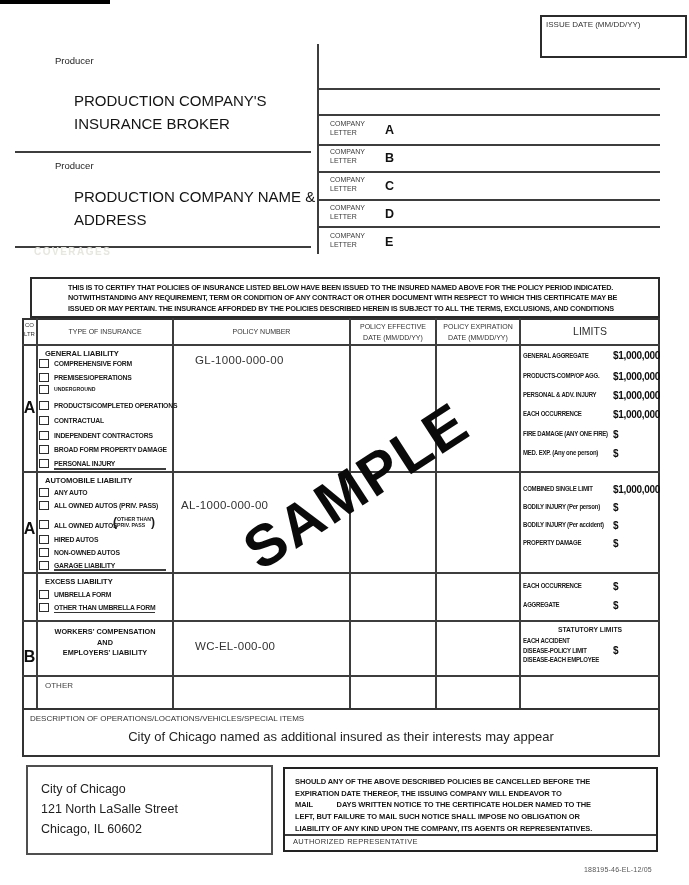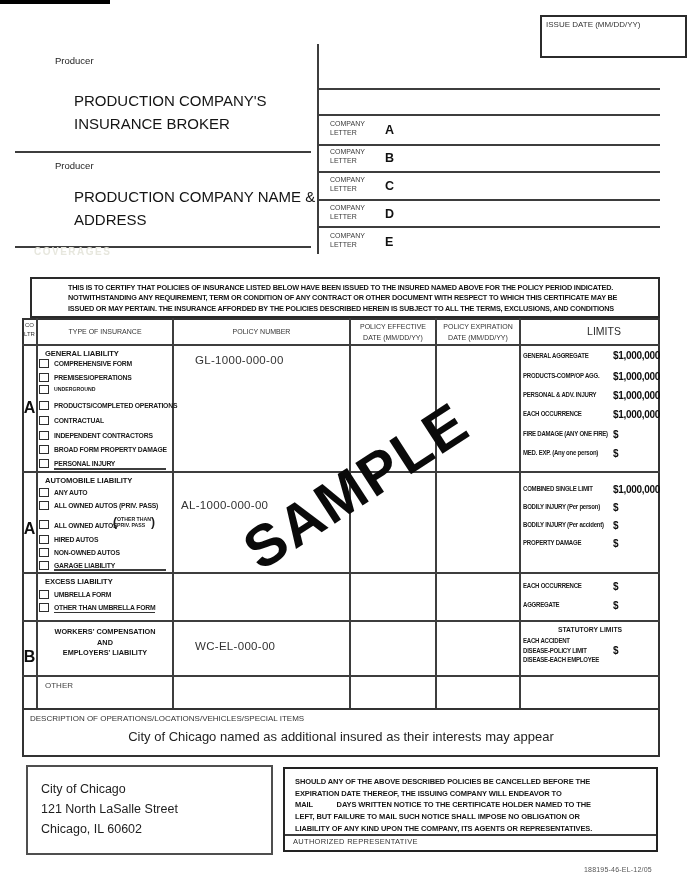--- a/index.html
+++ b/index.html
@@ -129,21 +129,21 @@
   <div class="hline" style="left:22px;top:675px;width:638px"></div>
 
   <div class="colhead" style="left:22px;top:321px;width:15px;font-size:6px">CO
 LTR</div>
   <div class="colhead" style="left:37px;top:327px;width:136px">TYPE OF INSURANCE</div>
   <div class="colhead" style="left:173px;top:327px;width:177px">POLICY NUMBER</div>
   <div class="colhead" style="left:350px;top:322px;width:86px">POLICY EFFECTIVE
 DATE (MM/DD/YY)</div>
   <div class="colhead" style="left:436px;top:322px;width:84px">POLICY EXPIRATION
 DATE (MM/DD/YY)</div>
-  <div class="colhead" style="left:520px;top:324px;width:168px;font-size:10.5px;color:#2c2c2c">LIMITS</div>
+  <div class="colhead" style="left:520px;top:324px;width:140px;font-size:10.5px;color:#2c2c2c">LIMITS</div>
 
   <div class="letter" style="left:22px;top:399px">A</div>
   <div class="cell" style="left:37px;top:345px;width:164px;height:127px">
     <div class="heading" style="left:8px;top:4px">GENERAL LIABILITY</div>
     <div class="cb" style="left:2px;top:14px"></div>
     <div class="lbl" style="left:17px;top:15px">COMPREHENSIVE FORM</div>
     <div class="cb" style="left:2px;top:28px"></div>
     <div class="lbl" style="left:17px;top:29px">PREMISES/OPERATIONS</div>
     <div class="cb" style="left:2px;top:40px"></div>
     <div class="lbl tinylbl" style="left:17px;top:41px">UNDERGROUND</div>

